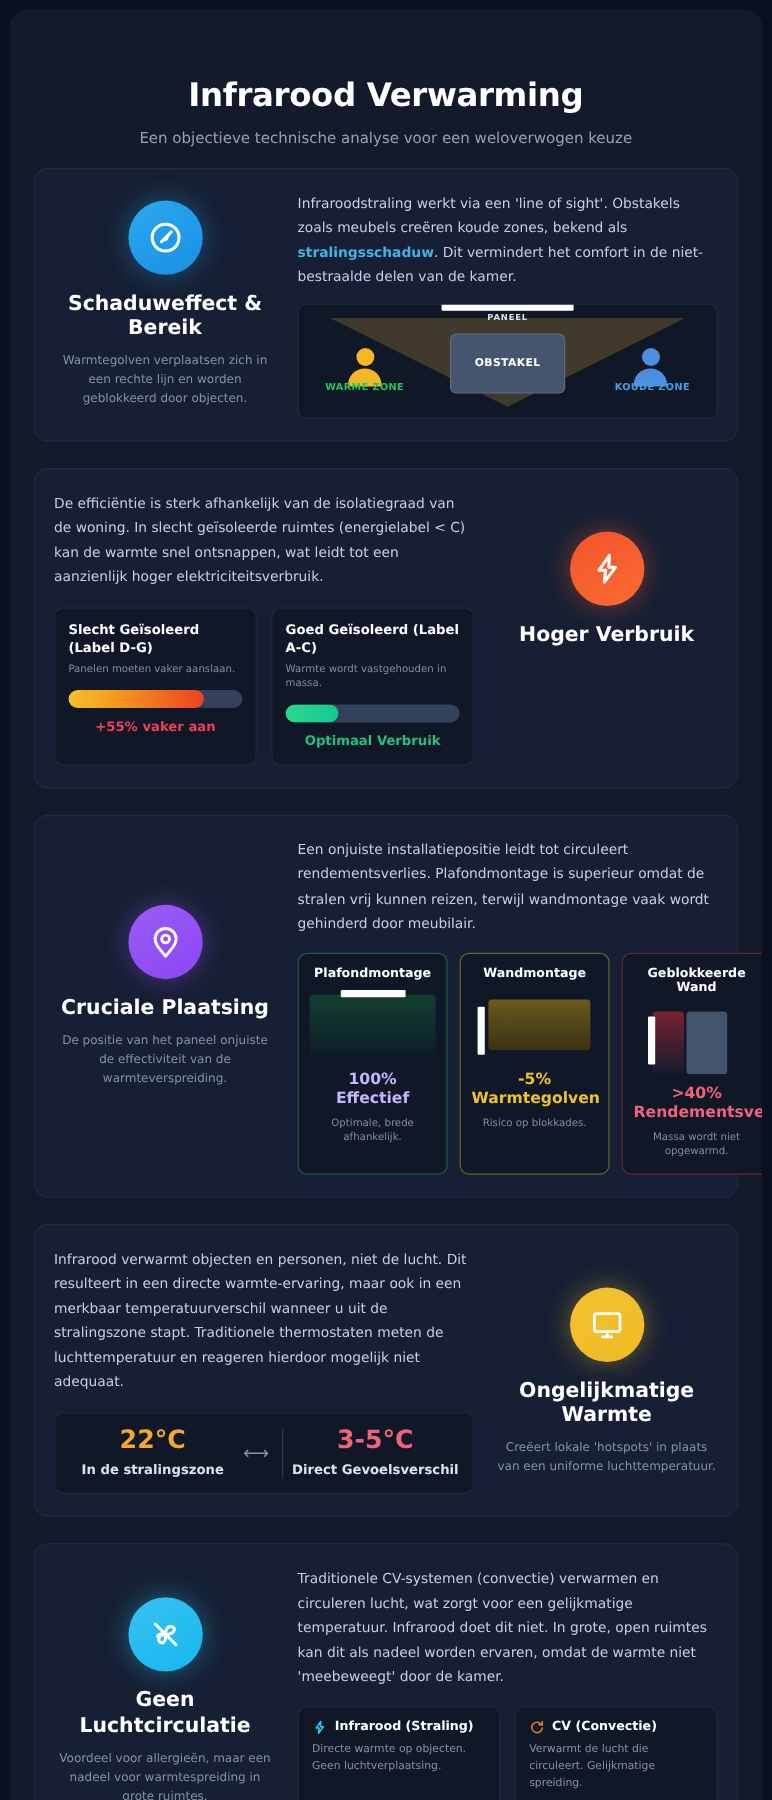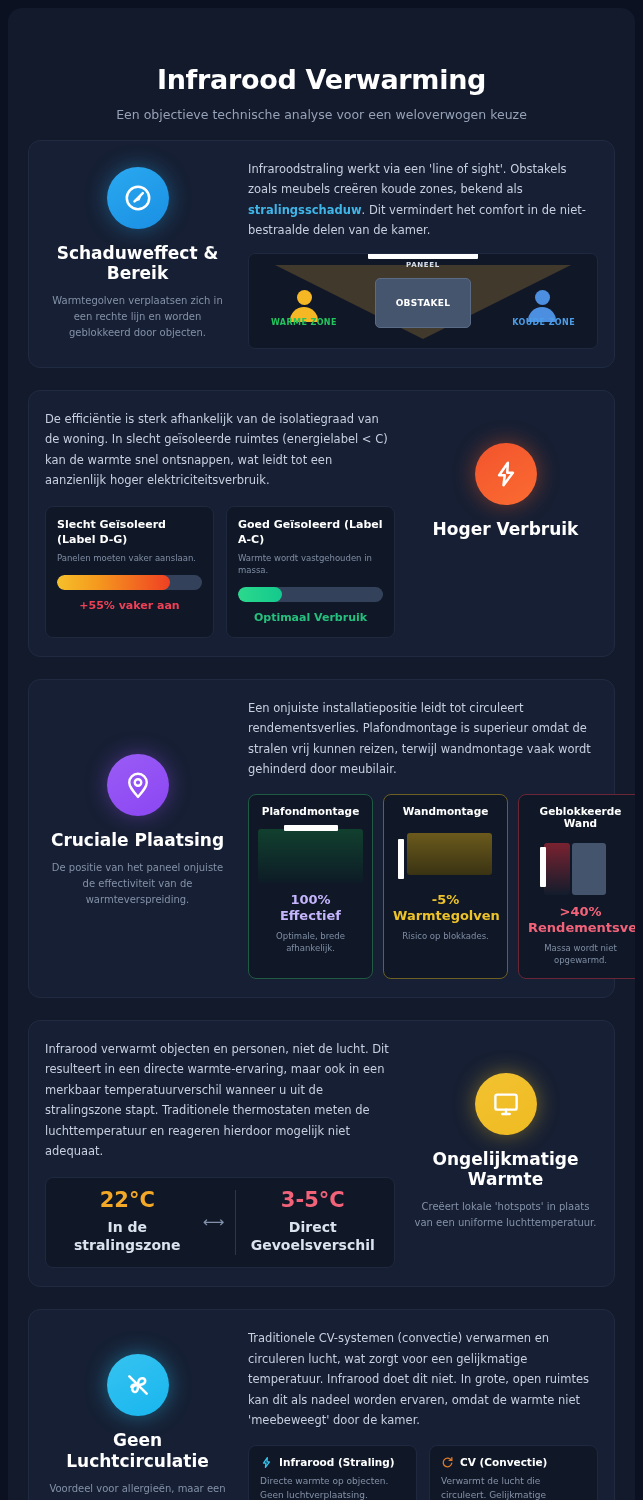--- a/index.html
+++ b/index.html
@@ -150,21 +150,21 @@
   .temps {
     margin-top:15px; background:#101827; border:1px solid #1e2940;
     border-radius:8px; padding:12px 10px;
     display:flex; align-items:center;
   }
   .t-item { flex:1 1 0; text-align:center; }
   .t-val { font-size:21px; font-weight:bold; line-height:1; }
   .tv-orange { color:#f3a827; }
   .tv-blue   { color:#36a9f0; }
   .tv-red    { color:#f2637a; }
-  .t-lab { margin-top:7px; font-size:14px; font-weight:bold; color:#dbe3ef; line-height:1.35; }
+  .t-lab { margin-top:7px; font-size:11px; font-weight:bold; color:#dbe3ef; line-height:1.35; }
   .t-arrow { flex:0 0 30px; text-align:center; color:#8292ab; font-size:15px; }
   .t-sep { flex:0 0 1px; align-self:stretch; background:#2b374f; margin:0 6px; }
 
   
   .compare { display:flex; gap:12px; margin-top:14px; }
   .cmp {
     flex:1 1 0; min-width:0;
     background:#101827; border:1px solid #1e2940;
     border-radius:8px; padding:10px 11px 12px 11px;
   }

